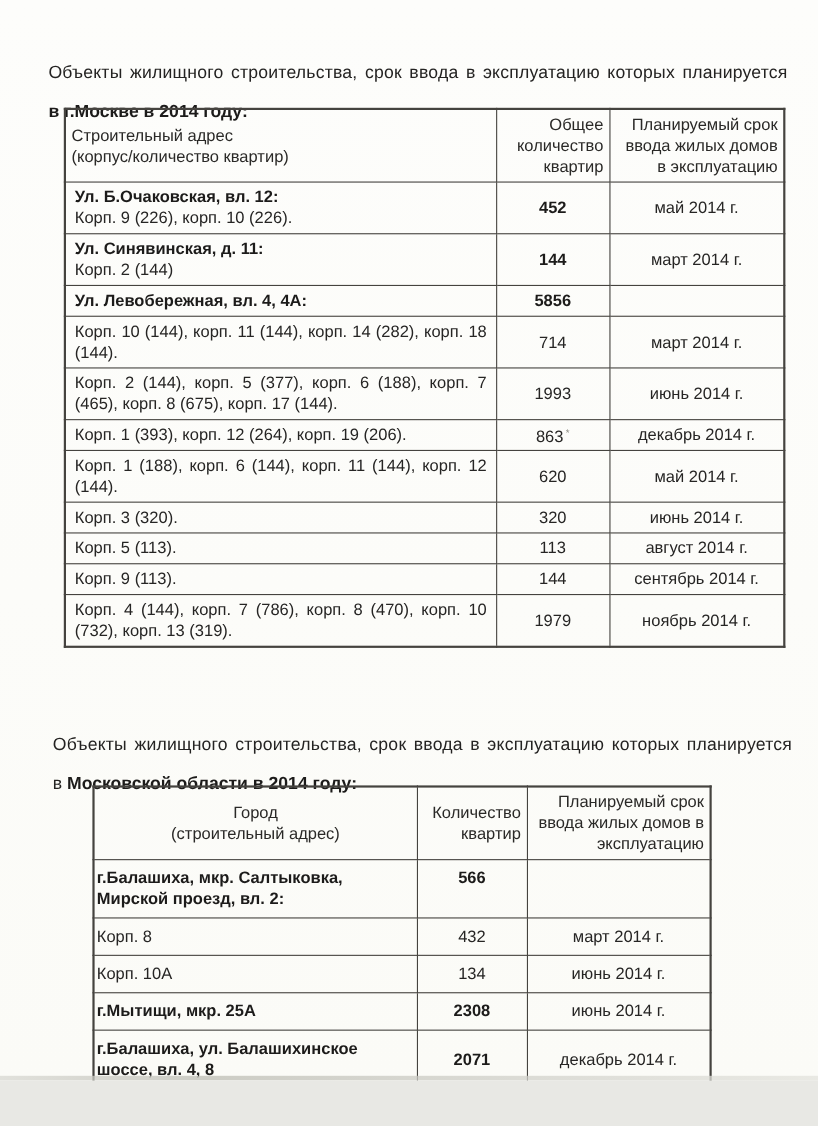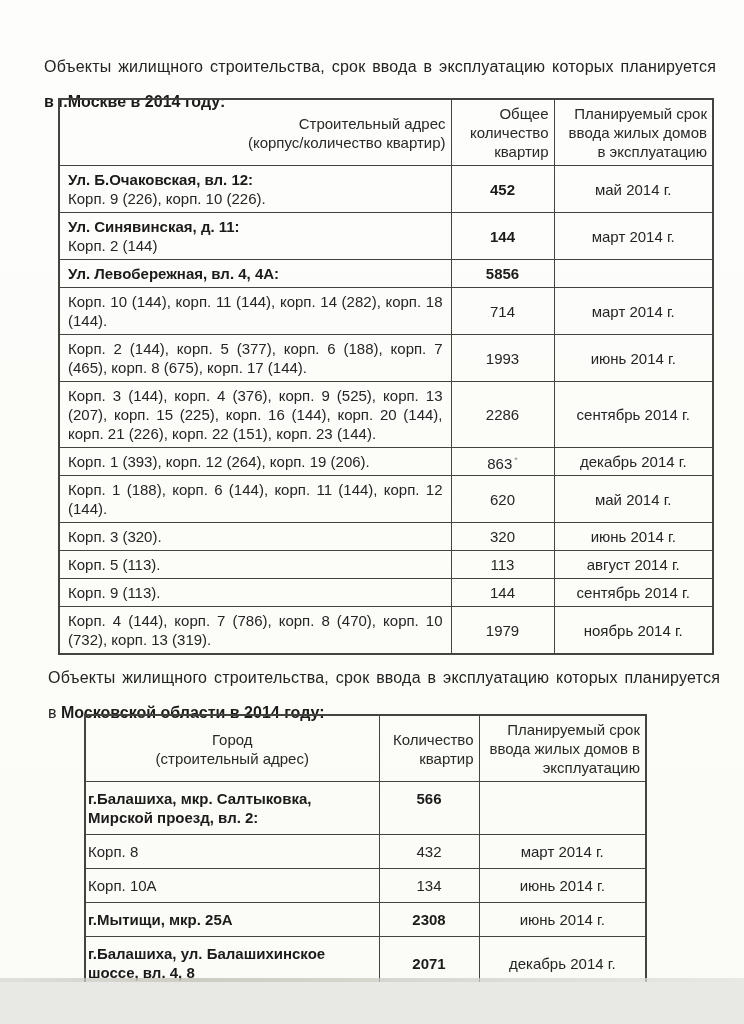--- a/index.html
+++ b/index.html
@@ -89,21 +89,21 @@
   </div>
 
   <table id="moscow-table">
     <colgroup>
         <col style="width:392px">
         <col style="width:103px">
         <col style="width:159px">
       </colgroup>
     <thead>
       <tr>
-        <th class="c-addr" style="text-align:right">
+        <th class="c-addr" style="text-align:left">
           <div>Строительный адрес</div>
           <div>(корпус/количество квартир)</div>
         </th>
         <th>Общее количество квартир</th>
         <th>Планируемый срок ввода жилых домов в эксплуатацию</th>
       </tr>
     </thead>
     <tbody>
       <tr>
         <td class="c-addr">
@@ -134,27 +134,20 @@
         </td>
         <td class="c-qty">714</td>
         <td class="c-date">март 2014 г.</td>
       </tr>
       <tr>
         <td class="c-addr">
           <div class="addr-line">Корп. 2 (144), корп. 5 (377), корп. 6 (188), корп. 7 (465), корп. 8 (675), корп. 17 (144).</div>
         </td>
         <td class="c-qty">1993</td>
         <td class="c-date">июнь 2014 г.</td>
-      </tr>
-      <tr>
-        <td class="c-addr">
-          <div class="addr-line">Корп. 3 (144), корп. 4 (376), корп. 9 (525), корп. 13 (207), корп. 15 (225), корп. 16 (144), корп. 20 (144), корп. 21 (226), корп. 22 (151), корп. 23 (144).</div>
-        </td>
-        <td class="c-qty">2286</td>
-        <td class="c-date">сентябрь 2014 г.</td>
       </tr>
       <tr>
         <td class="c-addr">
           <div class="addr-line">Корп. 1 (393), корп. 12 (264), корп. 19 (206).</div>
         </td>
         <td class="c-qty"><span>863</span><span class="qty-mark">*</span></td>
         <td class="c-date">декабрь 2014 г.</td>
       </tr>
       <tr>
         <td class="c-addr">

